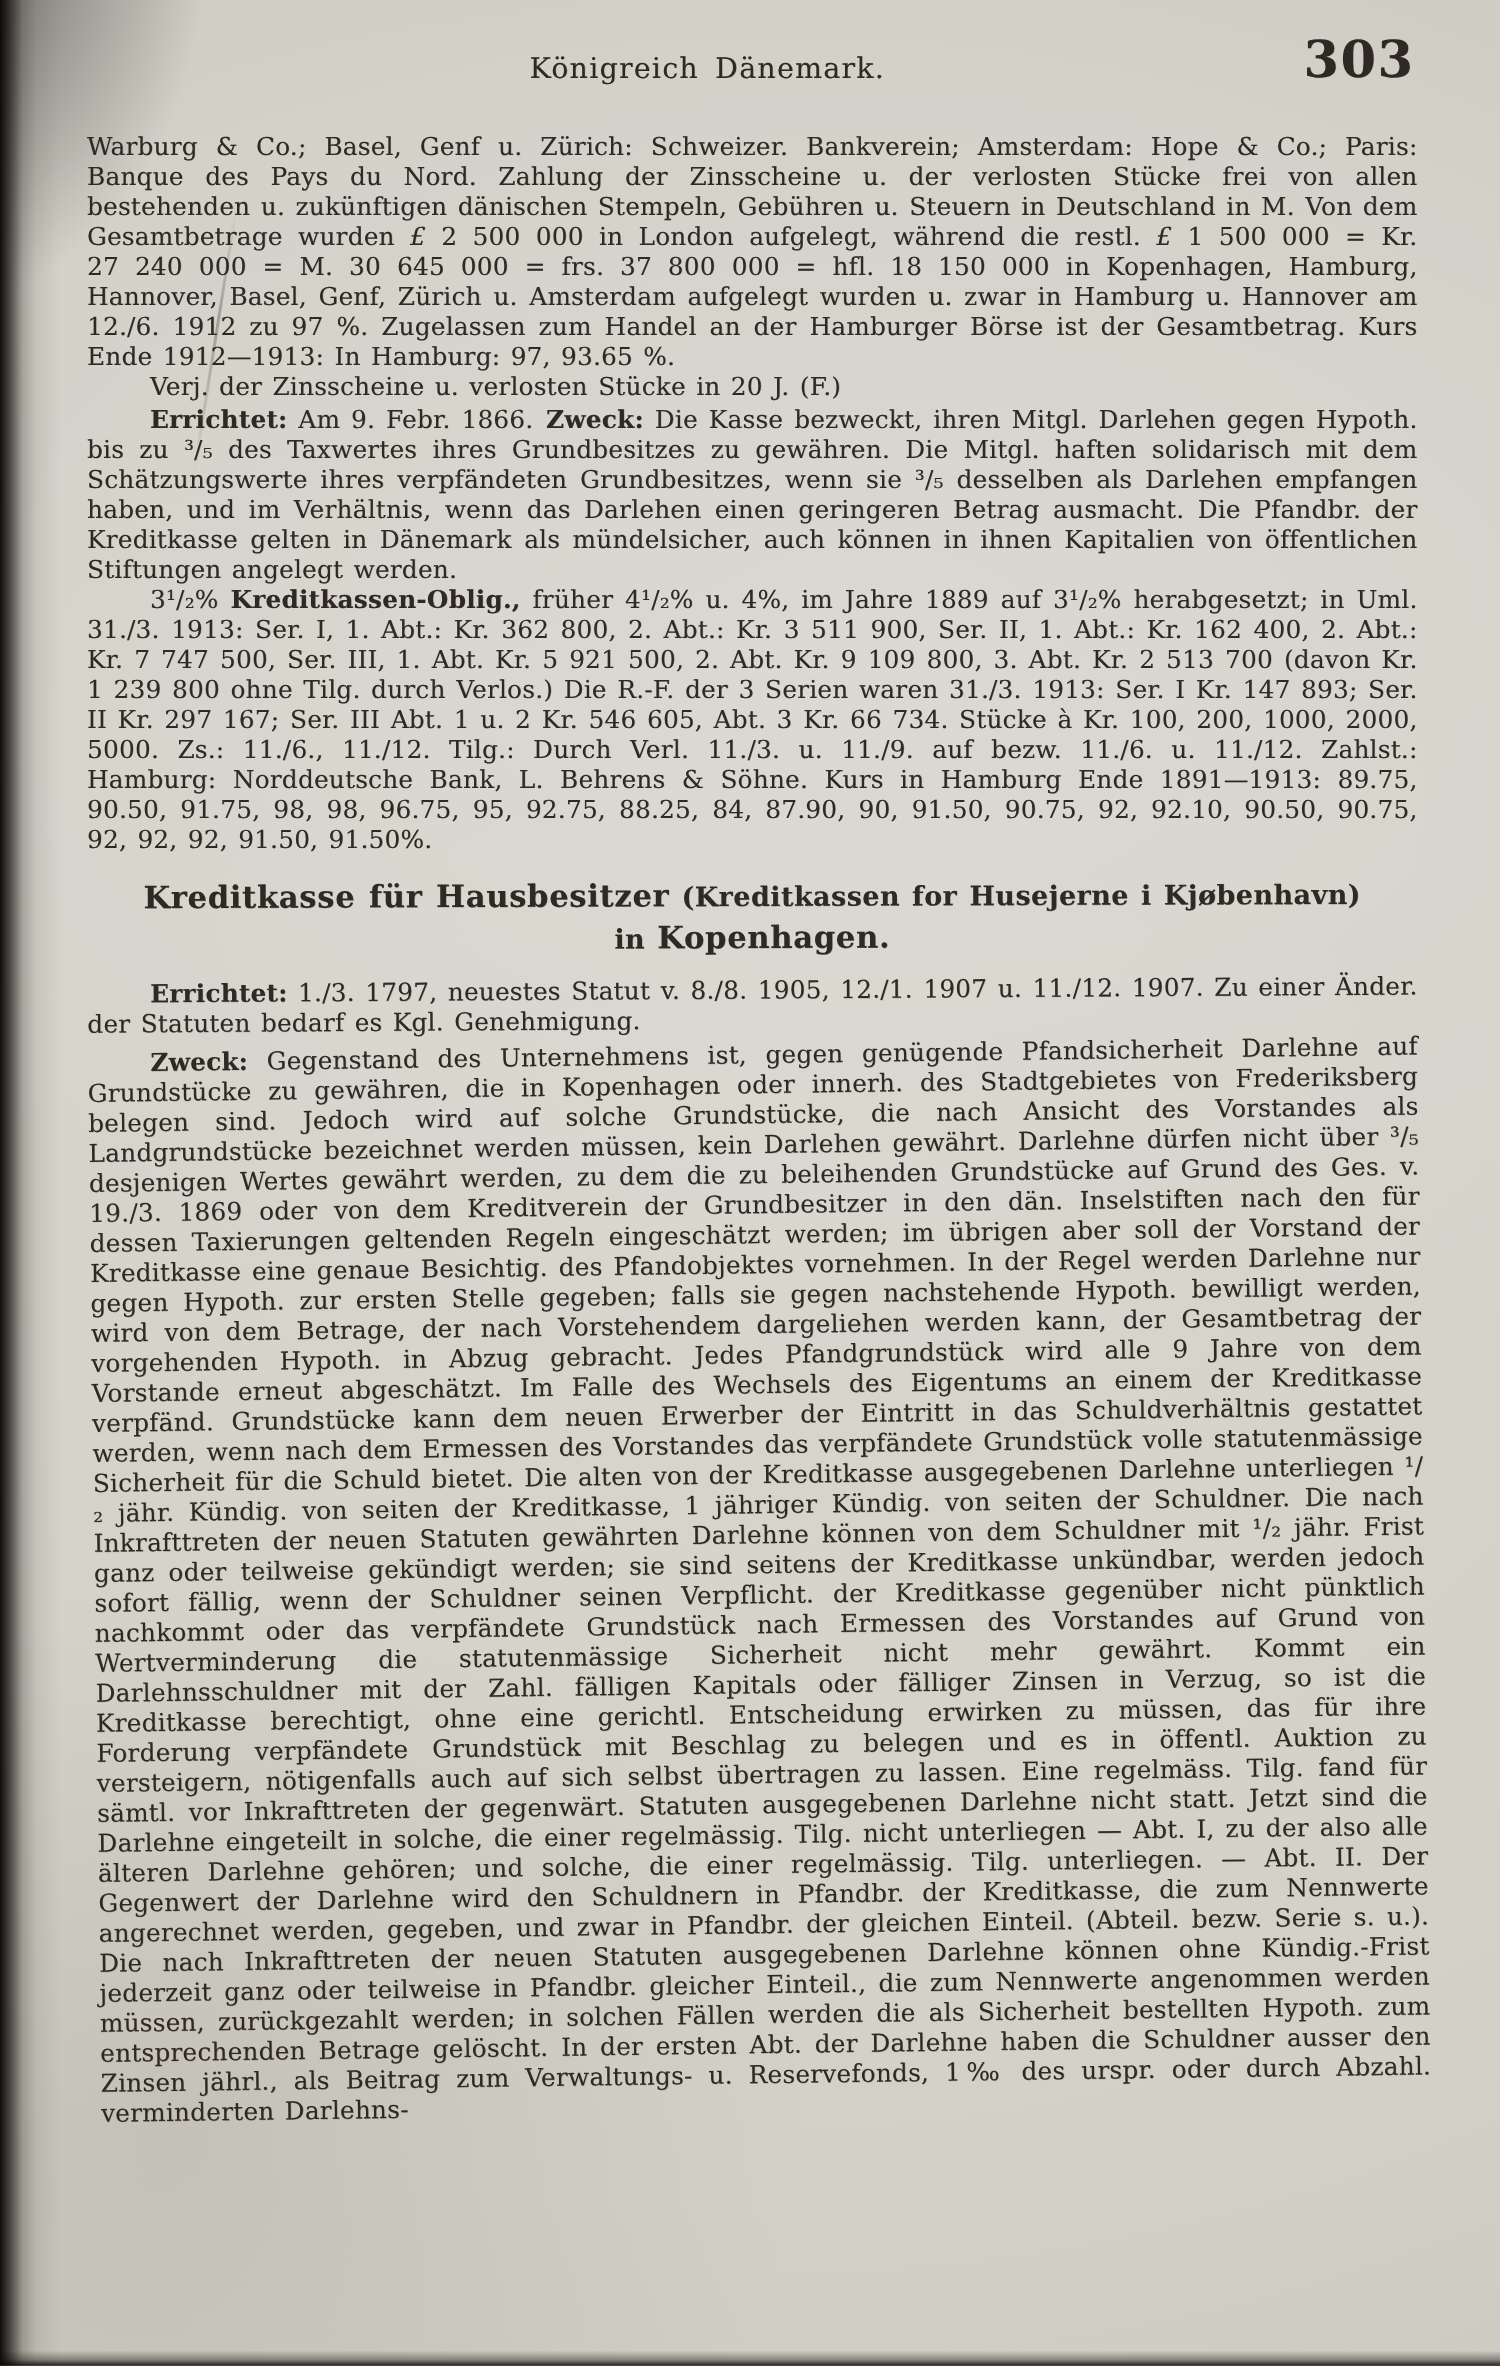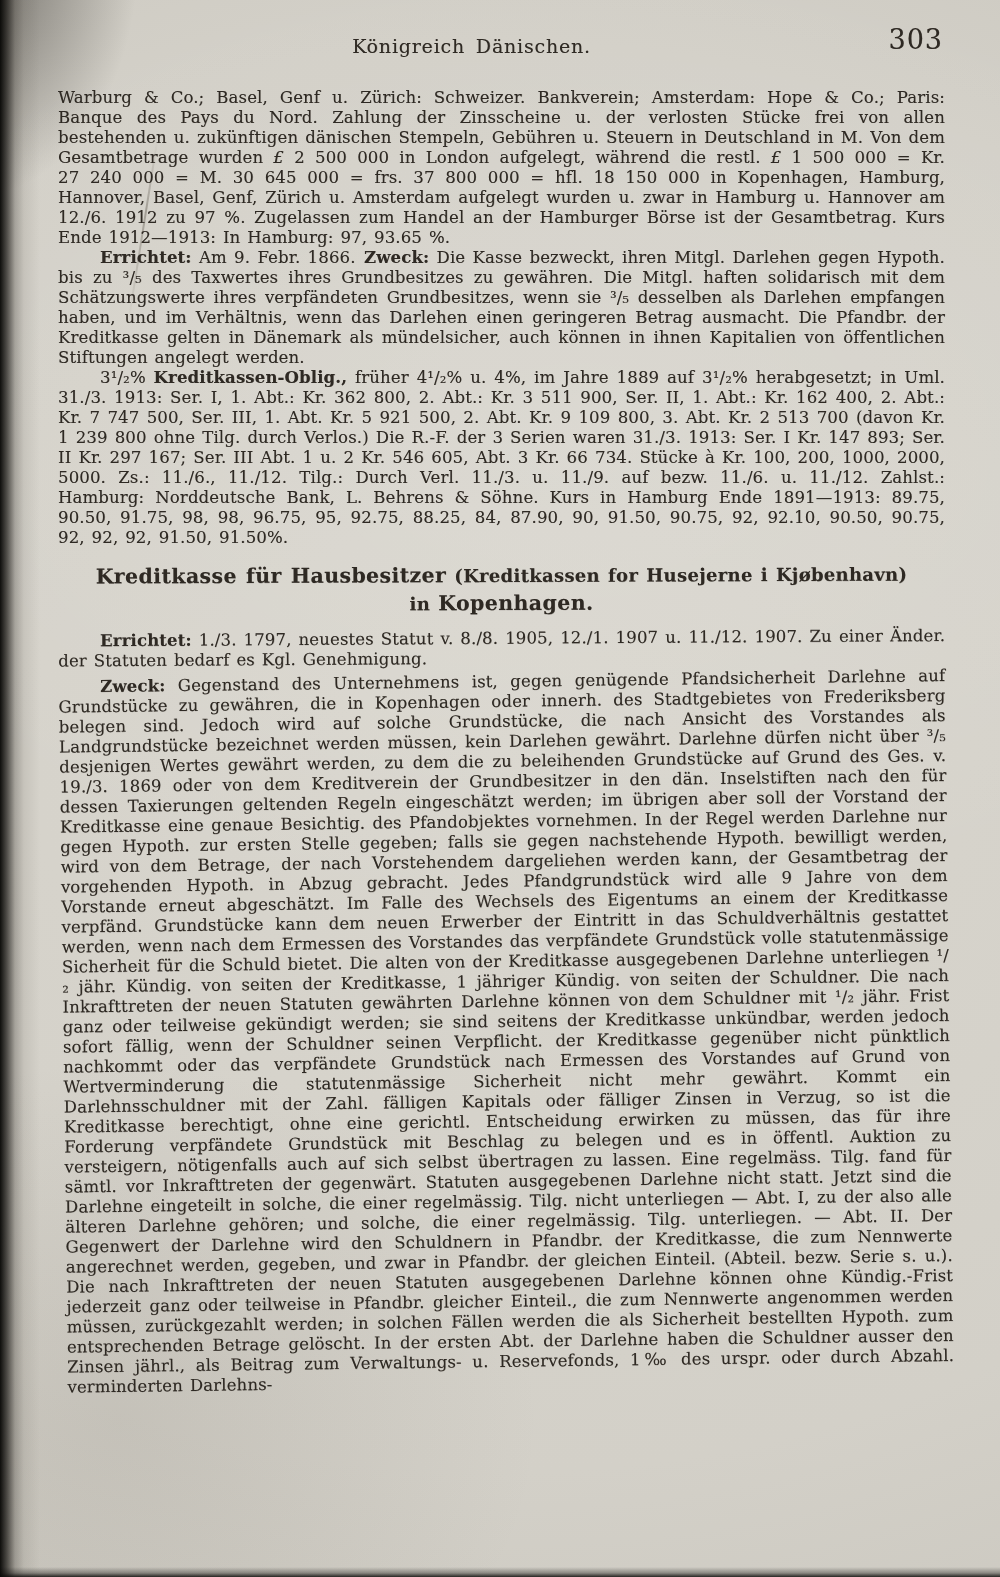--- a/index.html
+++ b/index.html
@@ -38,21 +38,21 @@
     letter-spacing:0.15px;word-spacing:1.5px;
     text-shadow:0.3px 0.3px 0 rgba(46,41,35,0.35);
   }
   .pagehead{position:relative;height:26px;margin-bottom:26px;}
   .running-title{
     position:absolute;left:0;right:60px;text-align:center;
     font-size:19px;letter-spacing:0.8px;word-spacing:4px;
   }
   .page-number{
     position:absolute;right:2px;top:-6px;
-    font-size:27px;letter-spacing:1px;
+    font-size:34px;letter-spacing:1px;font-weight:bold;
   }
   .para{margin:0;}
   .indent{text-indent:42px;}
   .note-line{text-indent:42px;margin-bottom:2px;}
   .heading{margin:14px 0 8px 0;text-align:center;font-weight:700;line-height:26px;}
   .h-big{font-size:20.5px;letter-spacing:0.4px;}
   .h-small{font-size:18px;letter-spacing:0.3px;}
   .tilt-a{transform:rotate(-0.2deg);}
   .tilt-b{transform:rotate(-0.35deg);transform-origin:100% 0;}
   .tilt-c{transform:rotate(-0.75deg);transform-origin:100% 0;}
@@ -61,25 +61,26 @@
 <body>
 
 <div class="paper">
   <div class="edge-left"></div>
   <div class="edge-bottom"></div>
   <div class="crease"></div>
 
   <div class="content">
 
     <div class="pagehead">
-      <div class="running-title">Königreich Dänischen.</div>
+      <div class="running-title">Königreich Dänemark.</div>
       <div class="page-number">303</div>
     </div>
 
     <p class="para"><span>Warburg &amp; Co.; Basel, Genf u. Zürich: Schweizer. Bankverein; Amsterdam: Hope &amp; Co.; Paris: Banque des Pays du Nord. Zahlung der Zinsscheine u. der verlosten Stücke frei von allen bestehenden u. zukünftigen dänischen Stempeln, Gebühren u. Steuern in Deutschland in M. Von dem Gesamtbetrage wurden </span><span style="font-style: italic;">£</span><span> 2&nbsp;500&nbsp;000 in London aufgelegt, während die restl. </span><span style="font-style: italic;">£</span><span> 1&nbsp;500&nbsp;000 = Kr. 27&nbsp;240&nbsp;000 = M. 30&nbsp;645&nbsp;000 = frs. 37&nbsp;800&nbsp;000 = hfl. 18&nbsp;150&nbsp;000 in Kopenhagen, Hamburg, Hannover, Basel, Genf, Zürich u. Amsterdam aufgelegt wurden u. zwar in Hamburg u. Hannover am 12./6. 1912 zu 97&nbsp;%. Zugelassen zum Handel an der Hamburger Börse ist der Gesamtbetrag. Kurs Ende 1912—1913: In Hamburg: 97, 93.65&nbsp;%.</span></p>
+    <p class="para note-line">Verj. der Zinsscheine u. verlosten Stücke in 20 J. (F.)</p>
 
 
     <p class="para indent"><span style="font-weight: 700;">Errichtet:</span><span> Am 9. Febr. 1866. </span><span style="font-weight: 700;">Zweck:</span><span> Die Kasse bezweckt, ihren Mitgl. Darlehen gegen Hypoth. bis zu ³/₅ des Taxwertes ihres Grundbesitzes zu gewähren. Die Mitgl. haften solidarisch mit dem Schätzungswerte ihres verpfändeten Grundbesitzes, wenn sie ³/₅ desselben als Darlehen empfangen haben, und im Verhältnis, wenn das Darlehen einen geringeren Betrag ausmacht. Die Pfandbr. der Kreditkasse gelten in Dänemark als mündelsicher, auch können in ihnen Kapitalien von öffentlichen Stiftungen angelegt werden.</span></p>
     <p class="para indent"><span>3¹/₂% </span><span style="font-weight: 700;">Kreditkassen-Oblig.,</span><span> früher 4¹/₂% u. 4%, im Jahre 1889 auf 3¹/₂% herabgesetzt; in Uml. 31./3. 1913: Ser. I, 1. Abt.: Kr. 362&nbsp;800, 2. Abt.: Kr. 3&nbsp;511&nbsp;900, Ser. II, 1. Abt.: Kr. 162&nbsp;400, 2. Abt.: Kr. 7&nbsp;747&nbsp;500, Ser. III, 1. Abt. Kr. 5&nbsp;921&nbsp;500, 2. Abt. Kr. 9&nbsp;109&nbsp;800, 3. Abt. Kr. 2&nbsp;513&nbsp;700 (davon Kr. 1&nbsp;239&nbsp;800 ohne Tilg. durch Verlos.) Die R.-F. der 3 Serien waren 31./3. 1913: Ser. I Kr. 147&nbsp;893; Ser. II Kr. 297&nbsp;167; Ser. III Abt. 1 u. 2 Kr. 546&nbsp;605, Abt. 3 Kr. 66&nbsp;734. Stücke à Kr. 100, 200, 1000, 2000, 5000. Zs.: 11./6., 11./12. Tilg.: Durch Verl. 11./3. u. 11./9. auf bezw. 11./6. u. 11./12. Zahlst.: Hamburg: Norddeutsche Bank, L. Behrens &amp; Söhne. Kurs in Hamburg Ende 1891—1913: 89.75, 90.50, 91.75, 98, 98, 96.75, 95, 92.75, 88.25, 84, 87.90, 90, 91.50, 90.75, 92, 92.10, 90.50, 90.75, 92, 92, 92, 91.50, 91.50%.</span></p>
 
     <div class="heading tilt-a">
       <span class="h-big">Kreditkasse für Hausbesitzer</span><span class="h-small"> (Kreditkassen for Husejerne i Kjøbenhavn)</span><br>
       <span class="h-small">in </span><span class="h-big">Kopenhagen.</span>
     </div>
 

